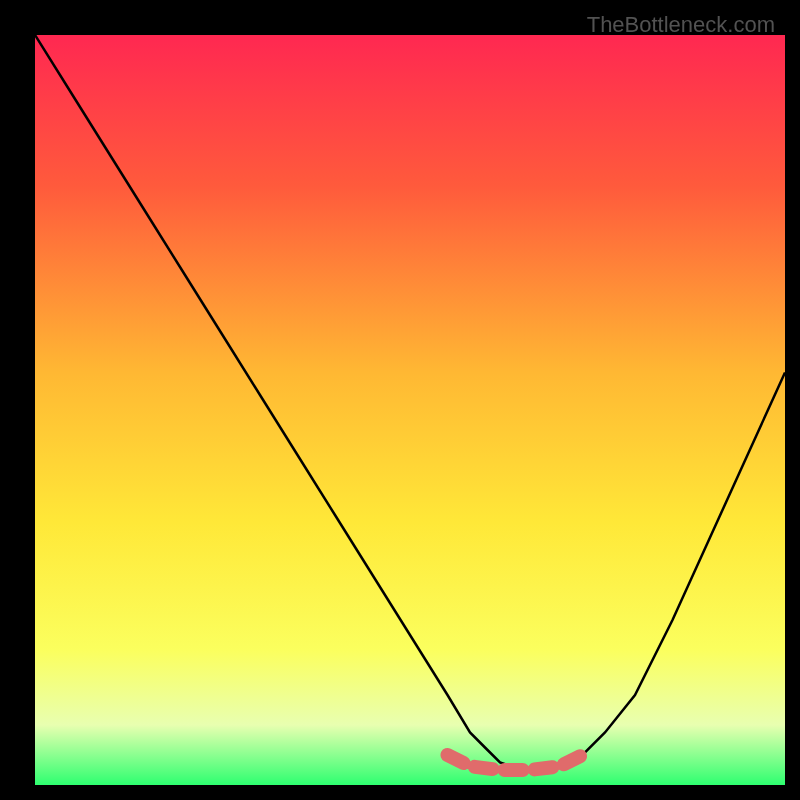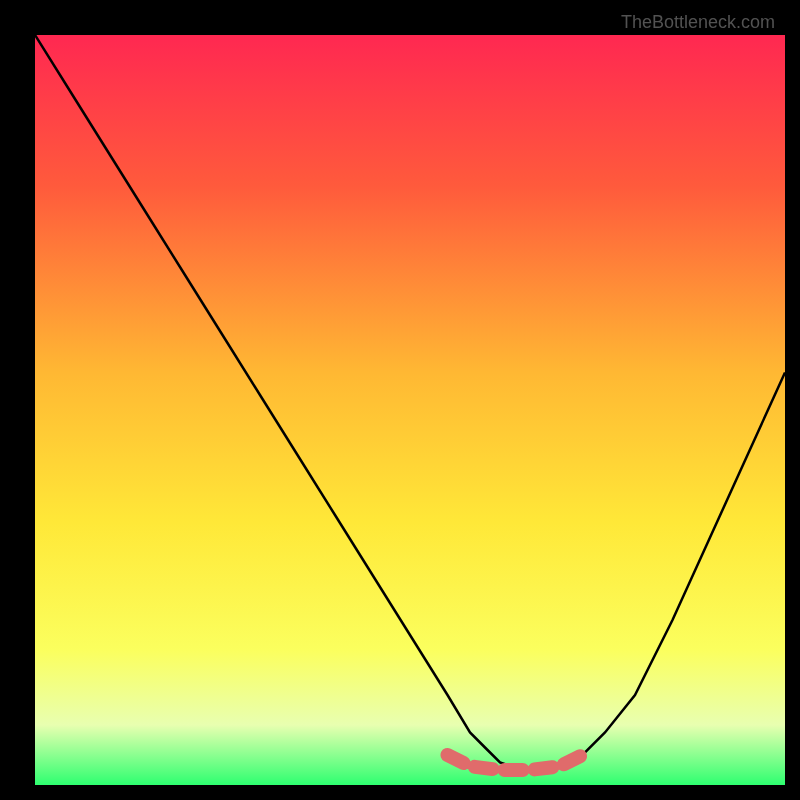--- a/index.html
+++ b/index.html
@@ -25,21 +25,21 @@
     left: 25px;
     width: 750px;
     height: 750px;
     overflow: hidden;
   }
   .watermark {
     position: absolute;
     top: 2px;
     right: 15px;
     color: #525252;
-    font-size: 18px;
+    font-size: 22px;
     font-weight: 500;
     z-index: 10;
   }
   svg {
     display: block;
   }
 </style>
 </head>
 <body>
 

